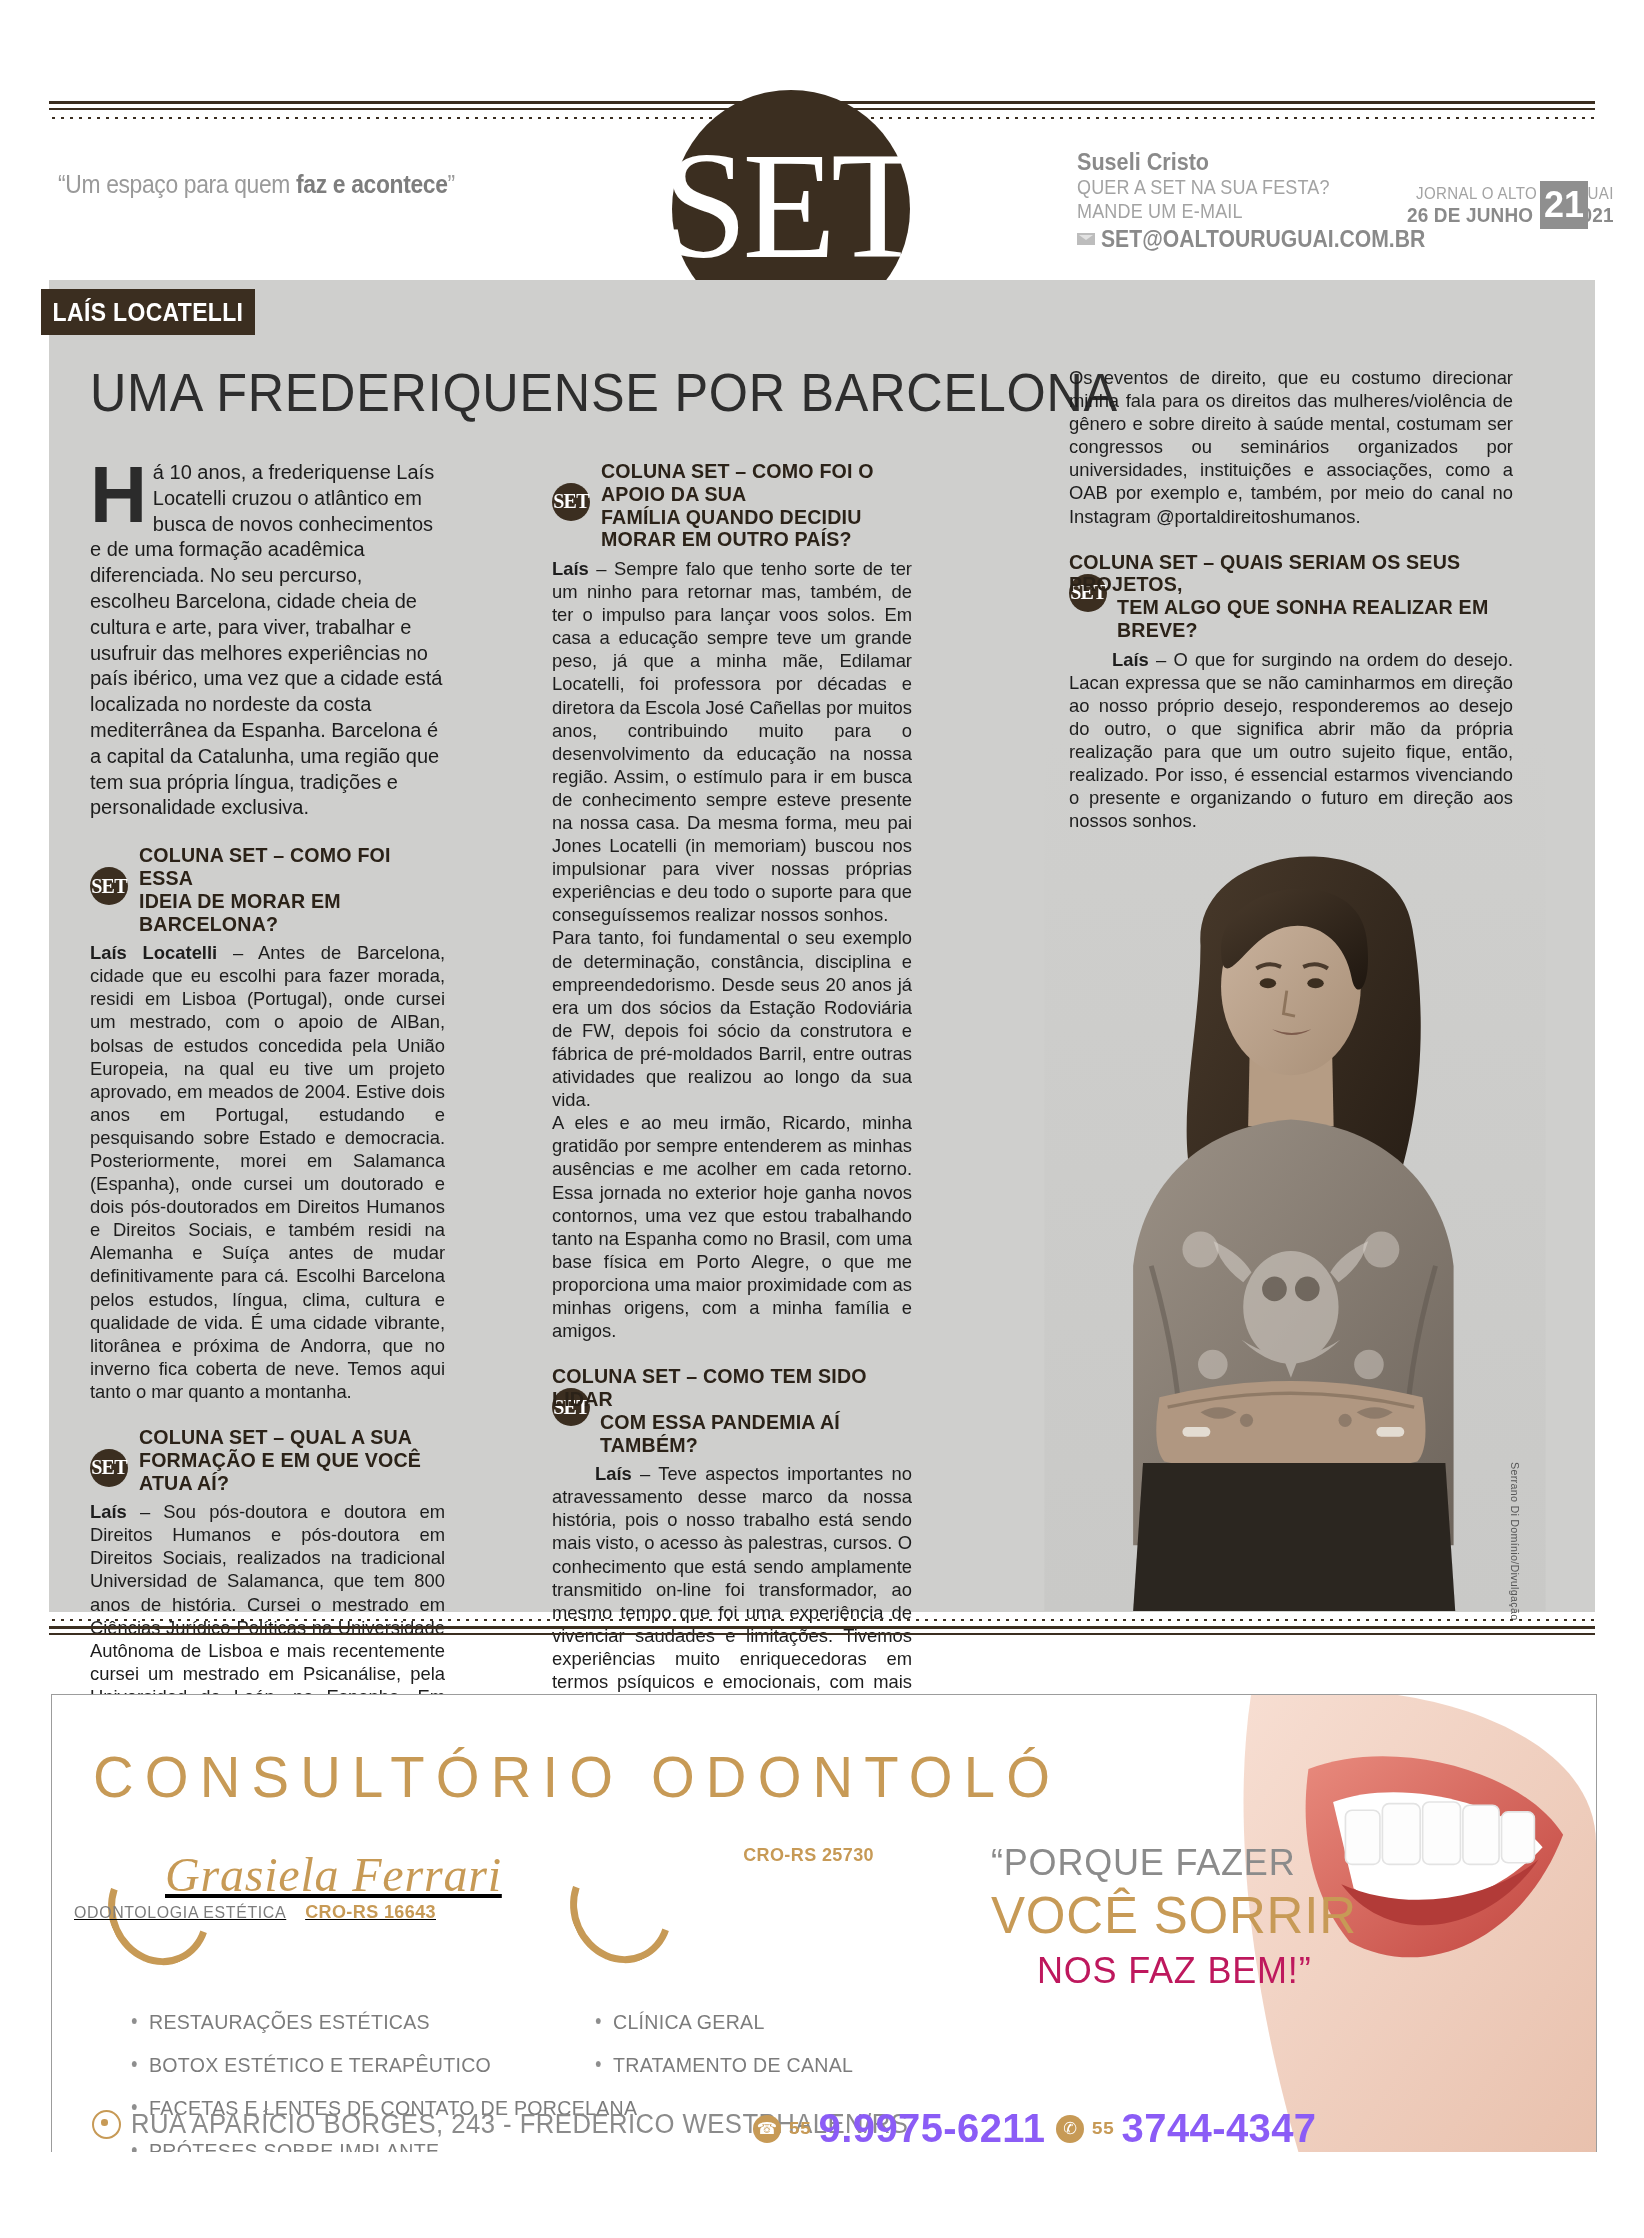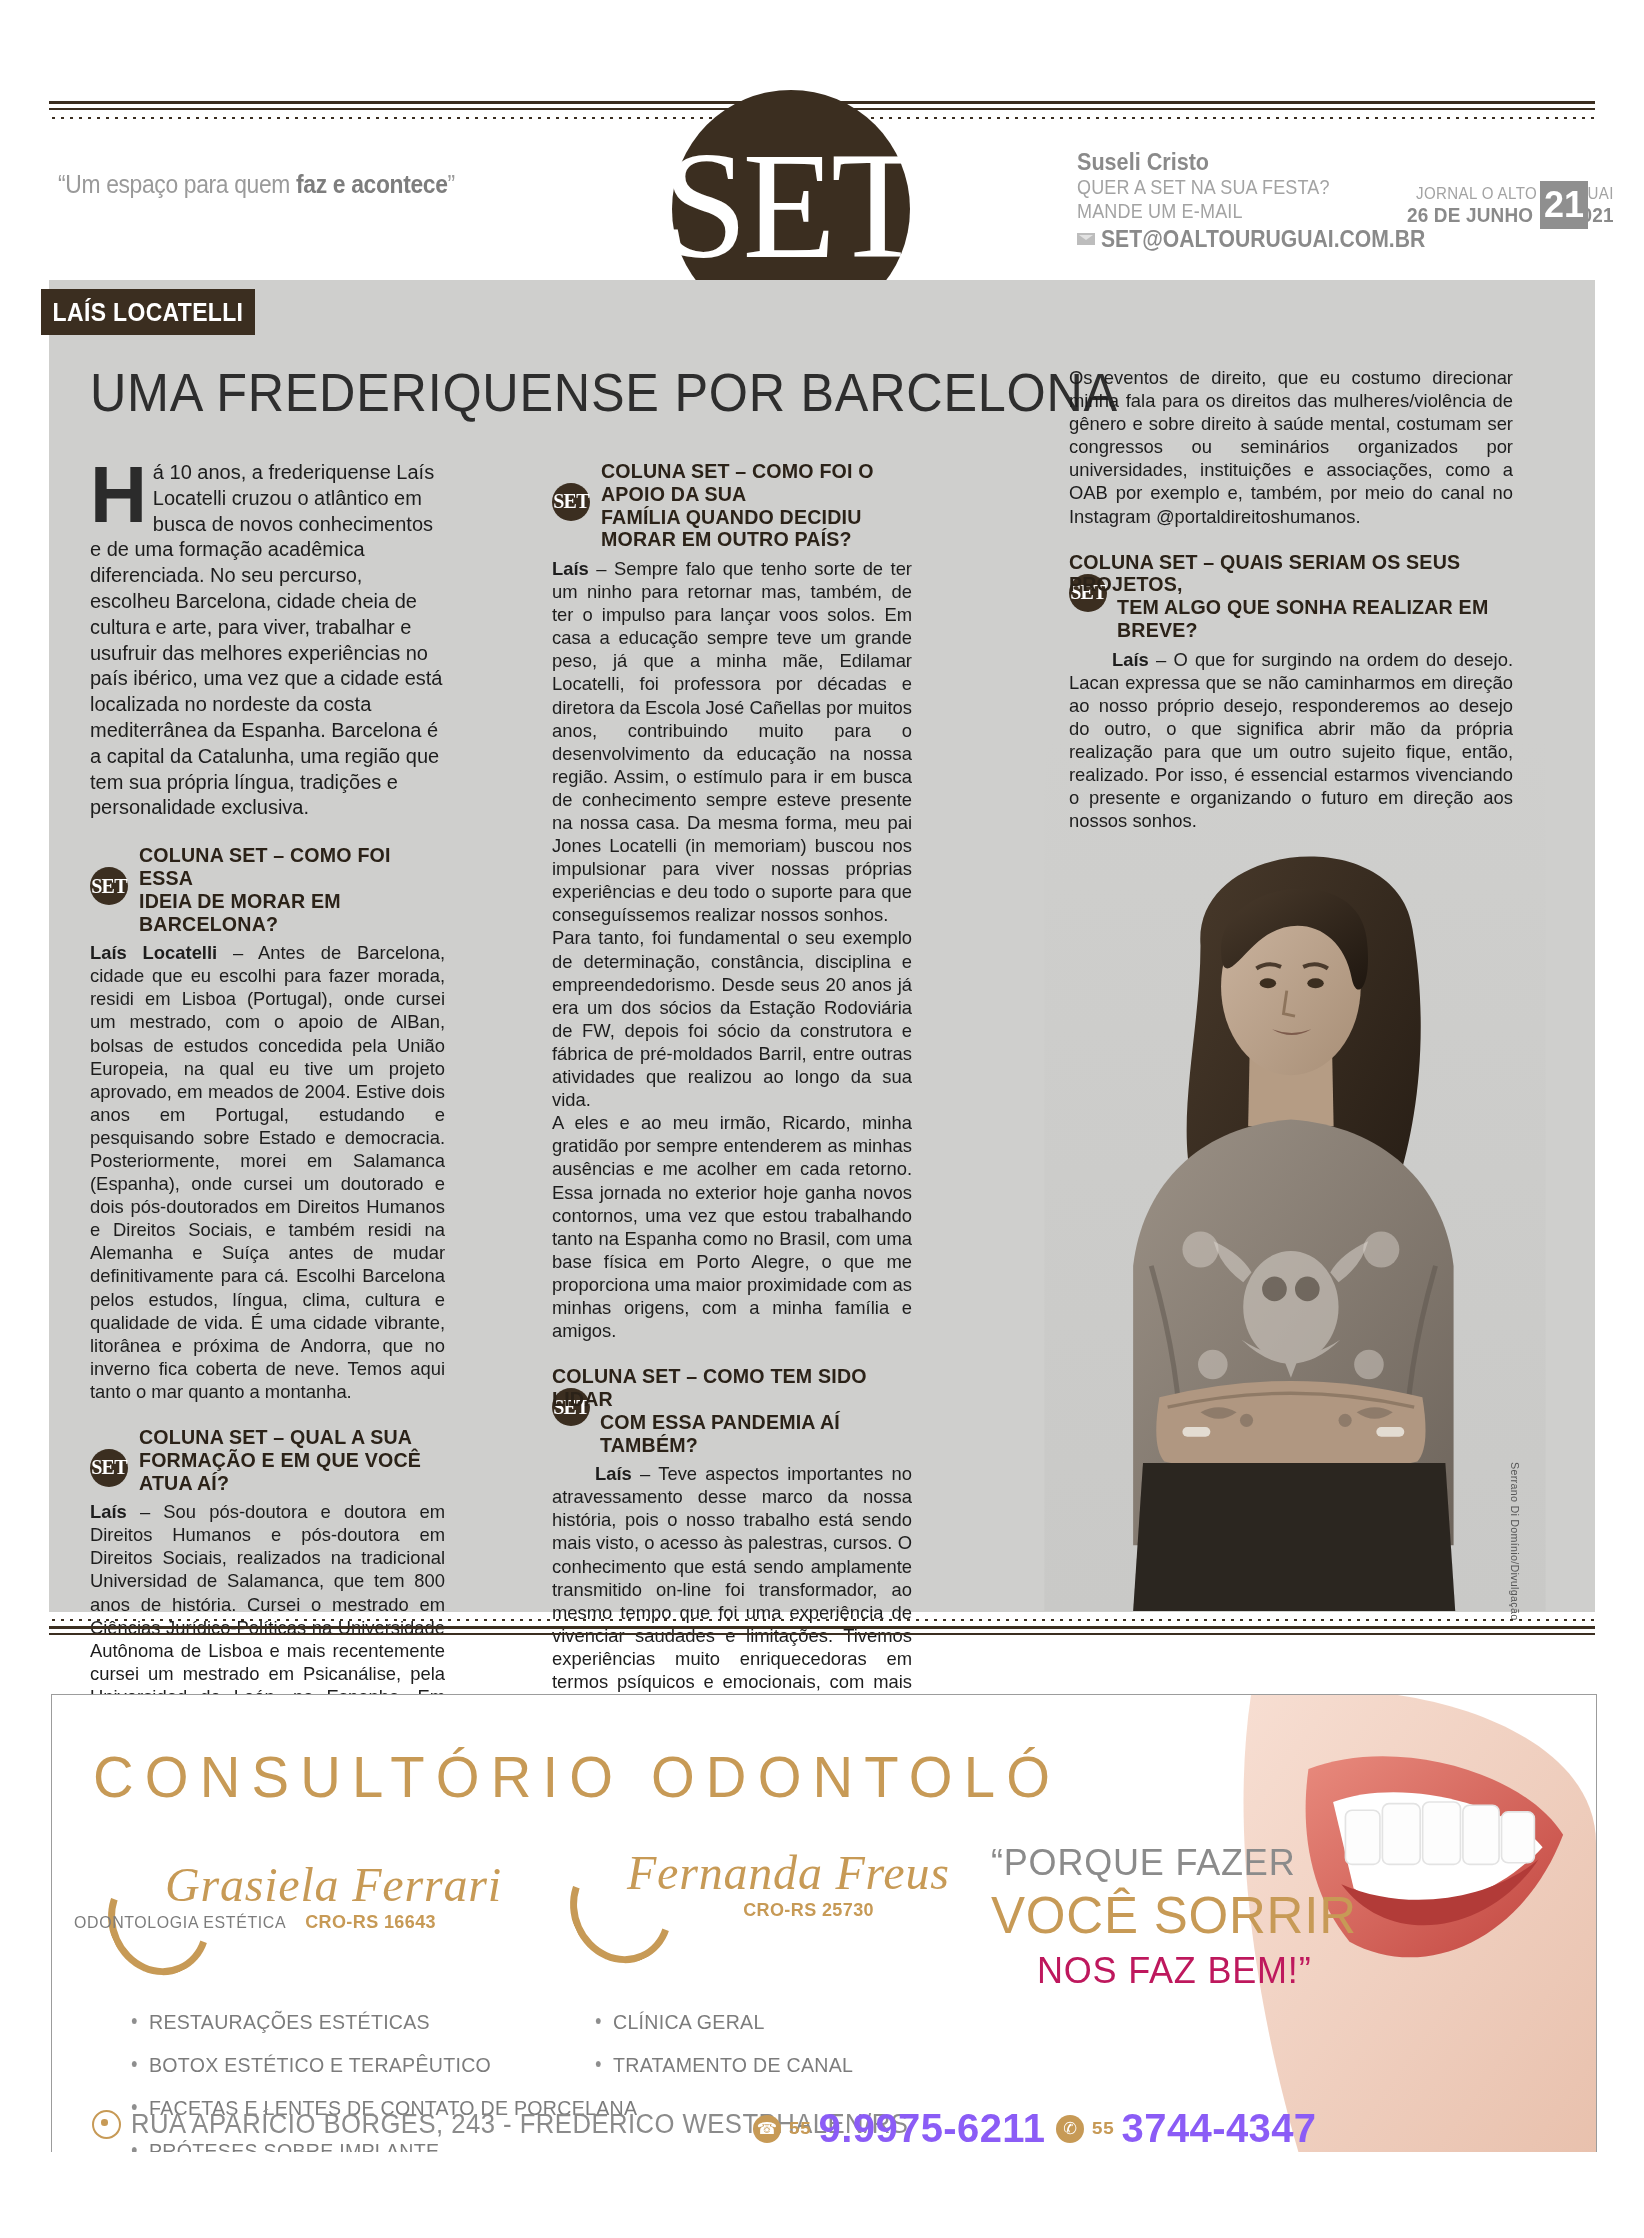--- a/index.html
+++ b/index.html
@@ -359,32 +359,31 @@
         <rect x="345" y="140" width="42" height="66" rx="8"></rect>
         <rect x="390" y="132" width="46" height="74" rx="8"></rect>
         <rect x="439" y="130" width="46" height="76" rx="8"></rect>
         <rect x="488" y="134" width="44" height="72" rx="8"></rect>
         <rect x="535" y="142" width="40" height="62" rx="8"></rect>
       </g>
       <path d="M340 230 C420 265 520 250 580 200 C520 290 400 310 340 230Z" fill="#b23b38"></path>
       <path d="M230 0 C300 -10 340 30 330 90" stroke="#e8c0ac" stroke-width="0" fill="none"></path>
     </svg>
 
-    <div class="doc" style="left:64px;top:162px;">
+    <div class="doc" style="left:64px;top:152px;text-decoration:underline;">
       <div class="swoosh"></div>
       <div class="nm" style="margin-left:49px;">Grasiela Ferrari</div>
       <div style="margin-left:49px;display:flex;align-items:baseline;justify-content:flex-end;width:271px;">
         <span class="sub">ODONTOLOGIA ESTÉTICA</span>
         <span class="cro">CRO-RS 16643</span>
       </div>
     </div>
 
     <div class="doc" style="left:526px;top:150px;">
       <div class="swoosh"></div>
-      <div class="nm" style="margin-left:49px;">Fernanda Freus</div>
       <div style="margin-left:49px;width:247px;text-align:right;">
         <span class="cro">CRO-RS 25730</span>
       </div>
     </div>
 
     <div class="svc" style="left:66px;top:303px;">
       <ul>
         <li>RESTAURAÇÕES ESTÉTICAS</li>
         <li>BOTOX ESTÉTICO E TERAPÊUTICO</li>
         <li>FACETAS E LENTES DE CONTATO DE PORCELANA</li>

